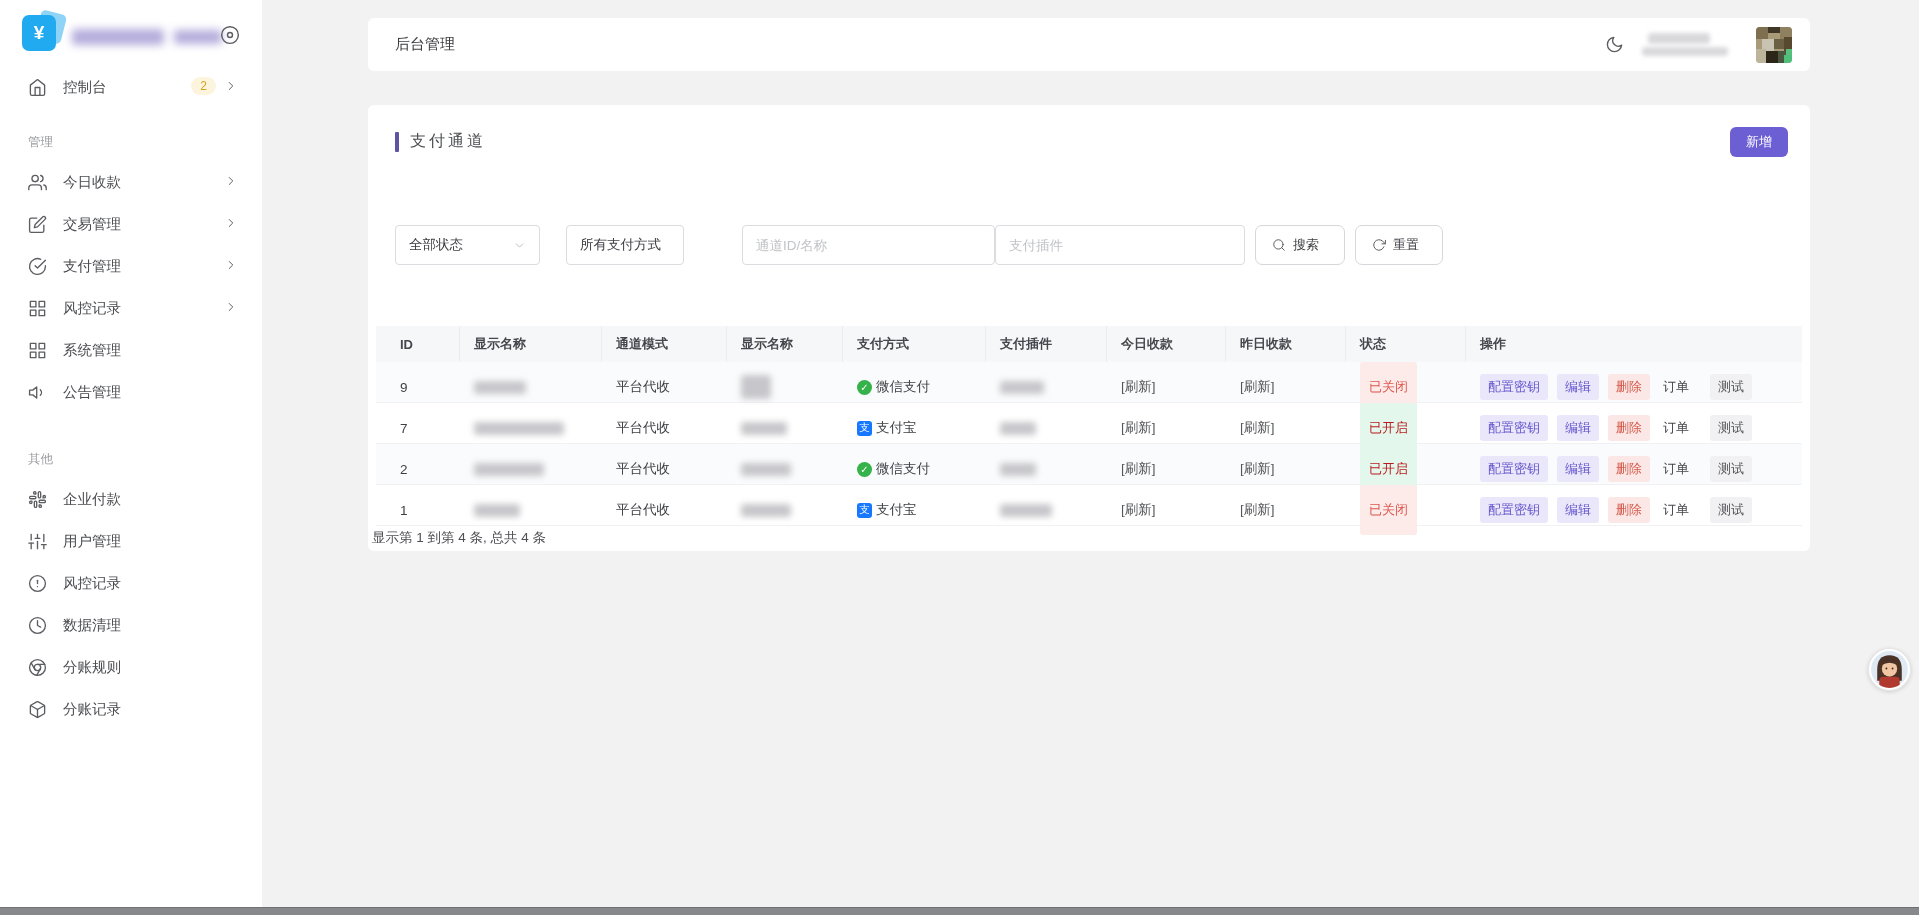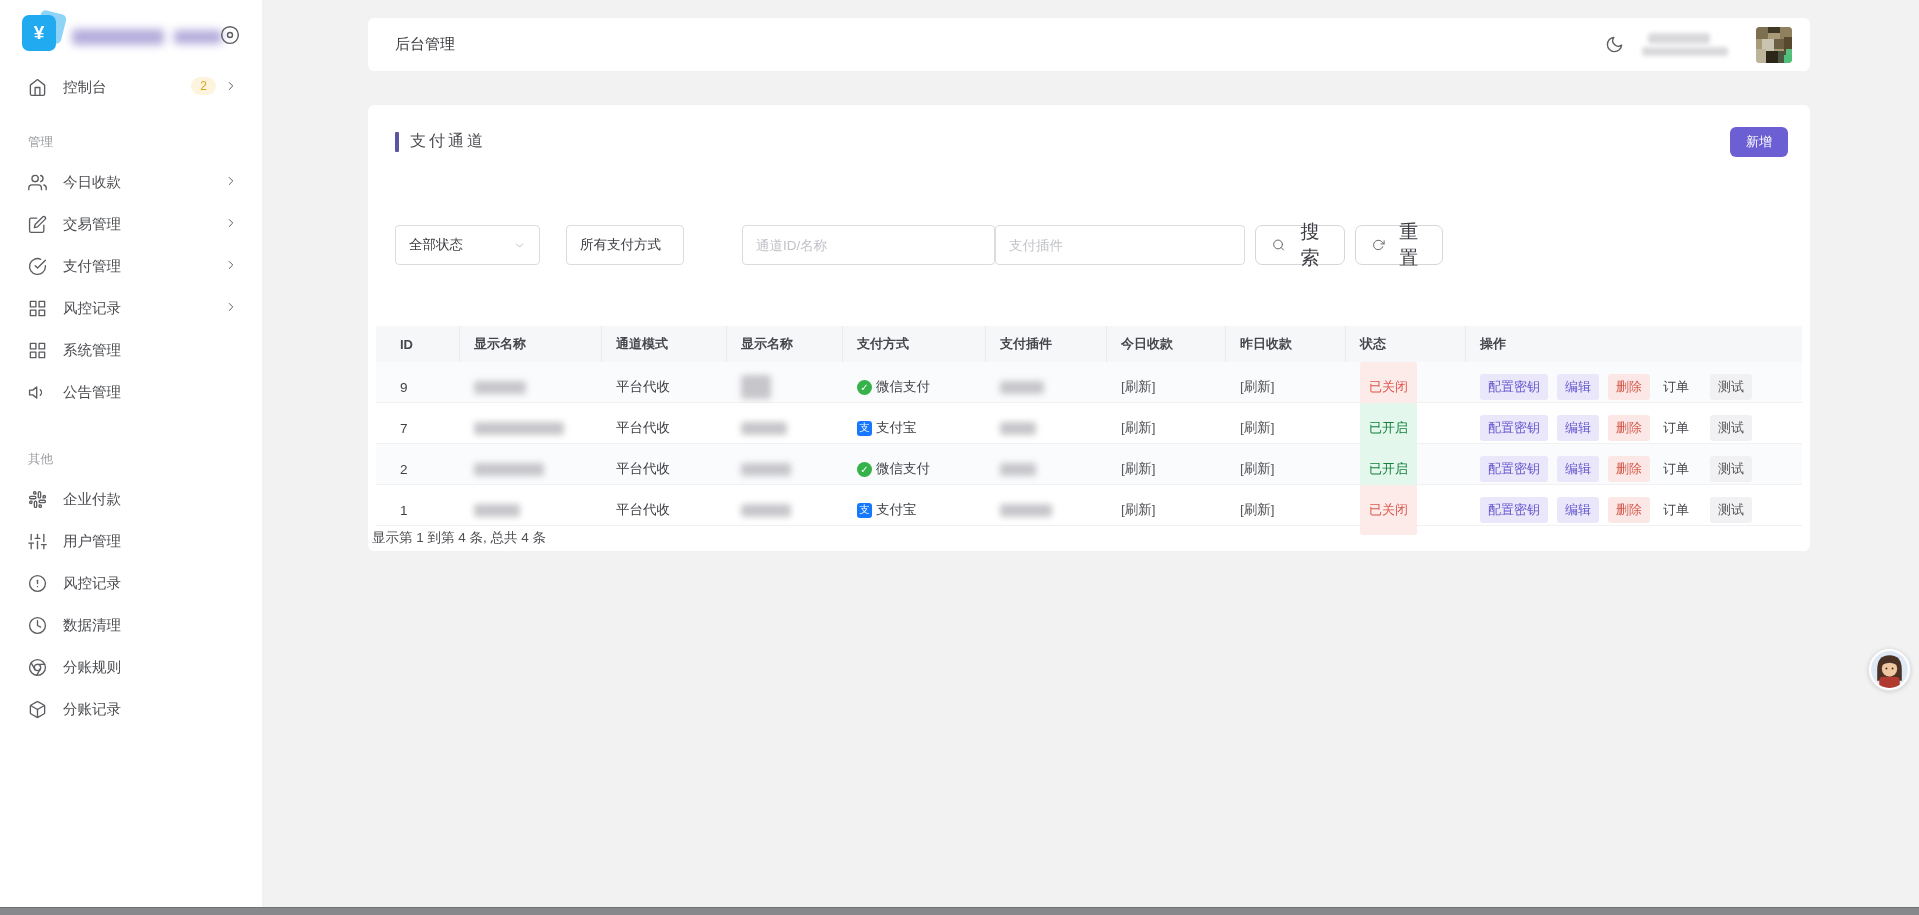--- a/index.html
+++ b/index.html
@@ -57,41 +57,41 @@
     font-size:13.5px; color:#3c3d42; display:flex; align-items:center; padding:0 13px; cursor:pointer; }
   .f-select-status { left:0; width:145px; }
   .f-select-status .caret { margin-left:auto; }
   .f-select-method { left:171px; width:118px; }
   .f-input { position:absolute; top:0; height:40px; border:1px solid #dcdce0; border-radius:4px; font-size:13.5px;
     padding:0 13px; color:#3c3d42; font-family:inherit; outline:none; }
   .f-input::placeholder { color:#c2c3c8; }
   .f-input-channel { left:347px; width:253px; }
   .f-input-plugin { left:600px; width:250px; }
   .f-btn { position:absolute; top:0; height:40px; background:#fff; border:1px solid #d7d7db; border-radius:7px;
-    font-size:19px; color:#3c3d42; display:flex; align-items:center; gap:7px; padding:0 16px; cursor:pointer; font-family:inherit; }
+    font-size:13px; color:#3c3d42; display:flex; align-items:center; gap:7px; padding:0 16px; cursor:pointer; font-family:inherit; }
   .f-btn-search { left:860px; width:90px; }
   .f-btn-reset { left:960px; width:88px; }
 
   
   .table { position:absolute; left:8px; top:221px; width:1426px; }
   .trow { display:grid; grid-template-columns:84px 142px 125px 116px 143px 121px 119px 120px 120px 336px; align-items:center; }
   .thead { background:#f6f7f9; height:36px; font-weight:bold; font-size:13px; color:#46474c; }
   .thead .td { border-right:1px solid #ececef; }
   .thead .td:last-child { border-right:none; }
   .tbody-row { height:41px; font-size:13.5px; color:#3e3f44; border-bottom:1px solid #f1f1f3; }
   .tbody-row.stripe { background:#fafbfc; }
   .td { padding-left:14px; display:flex; align-items:center; height:100%; }
   .td-id { padding-left:24px; }
   .pay-ic { width:15px; height:15px; margin-right:4px; flex:0 0 auto; }
   .wx-ic { background:#35b24a; border-radius:50%; color:#fff; font-size:10px; display:flex; align-items:center; justify-content:center; }
   .ali-ic { background:#1677ff; border-radius:3px; color:#fff; font-size:10.5px; display:flex; align-items:center; justify-content:center; }
   .refresh-link { color:#55565a; cursor:pointer; }
   .status-pill { padding:16px 9px; border-radius:3px; font-size:13px; }
   .status-closed { background:#fcebe9; color:#dc574d; }
-  .status-open { background:#e3f7ec; color:#15803d; }
+  .status-open { background:#e3f7ec; color:#b91c1c; }
   .op { padding:4px 8px; border-radius:3px; font-size:13px; margin-right:9px; cursor:pointer; white-space:nowrap; }
   .op-purple { background:#eae7fb; color:#6659cc; }
   .op-red { background:#fbe8e6; color:#d4584a; }
   .op-plain { background:transparent; color:#45464a; padding:4px 4px; }
   .op-gray { background:#f1f1f3; color:#55565a; margin-left:8px; }
   .tfoot { position:absolute; left:4px; top:424px; font-size:13.5px; color:#4e4f53; }
 
   
   .helper-fab { position:absolute; left:1868px; top:648px; width:43px; height:43px; border-radius:50%; cursor:pointer;
     box-shadow:0 1px 4px rgba(0,0,0,0.15); }

